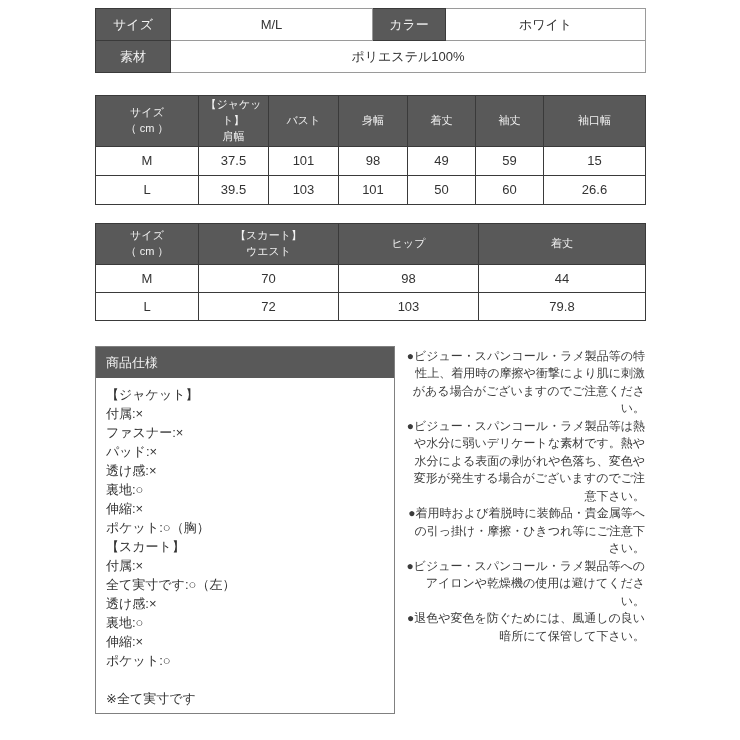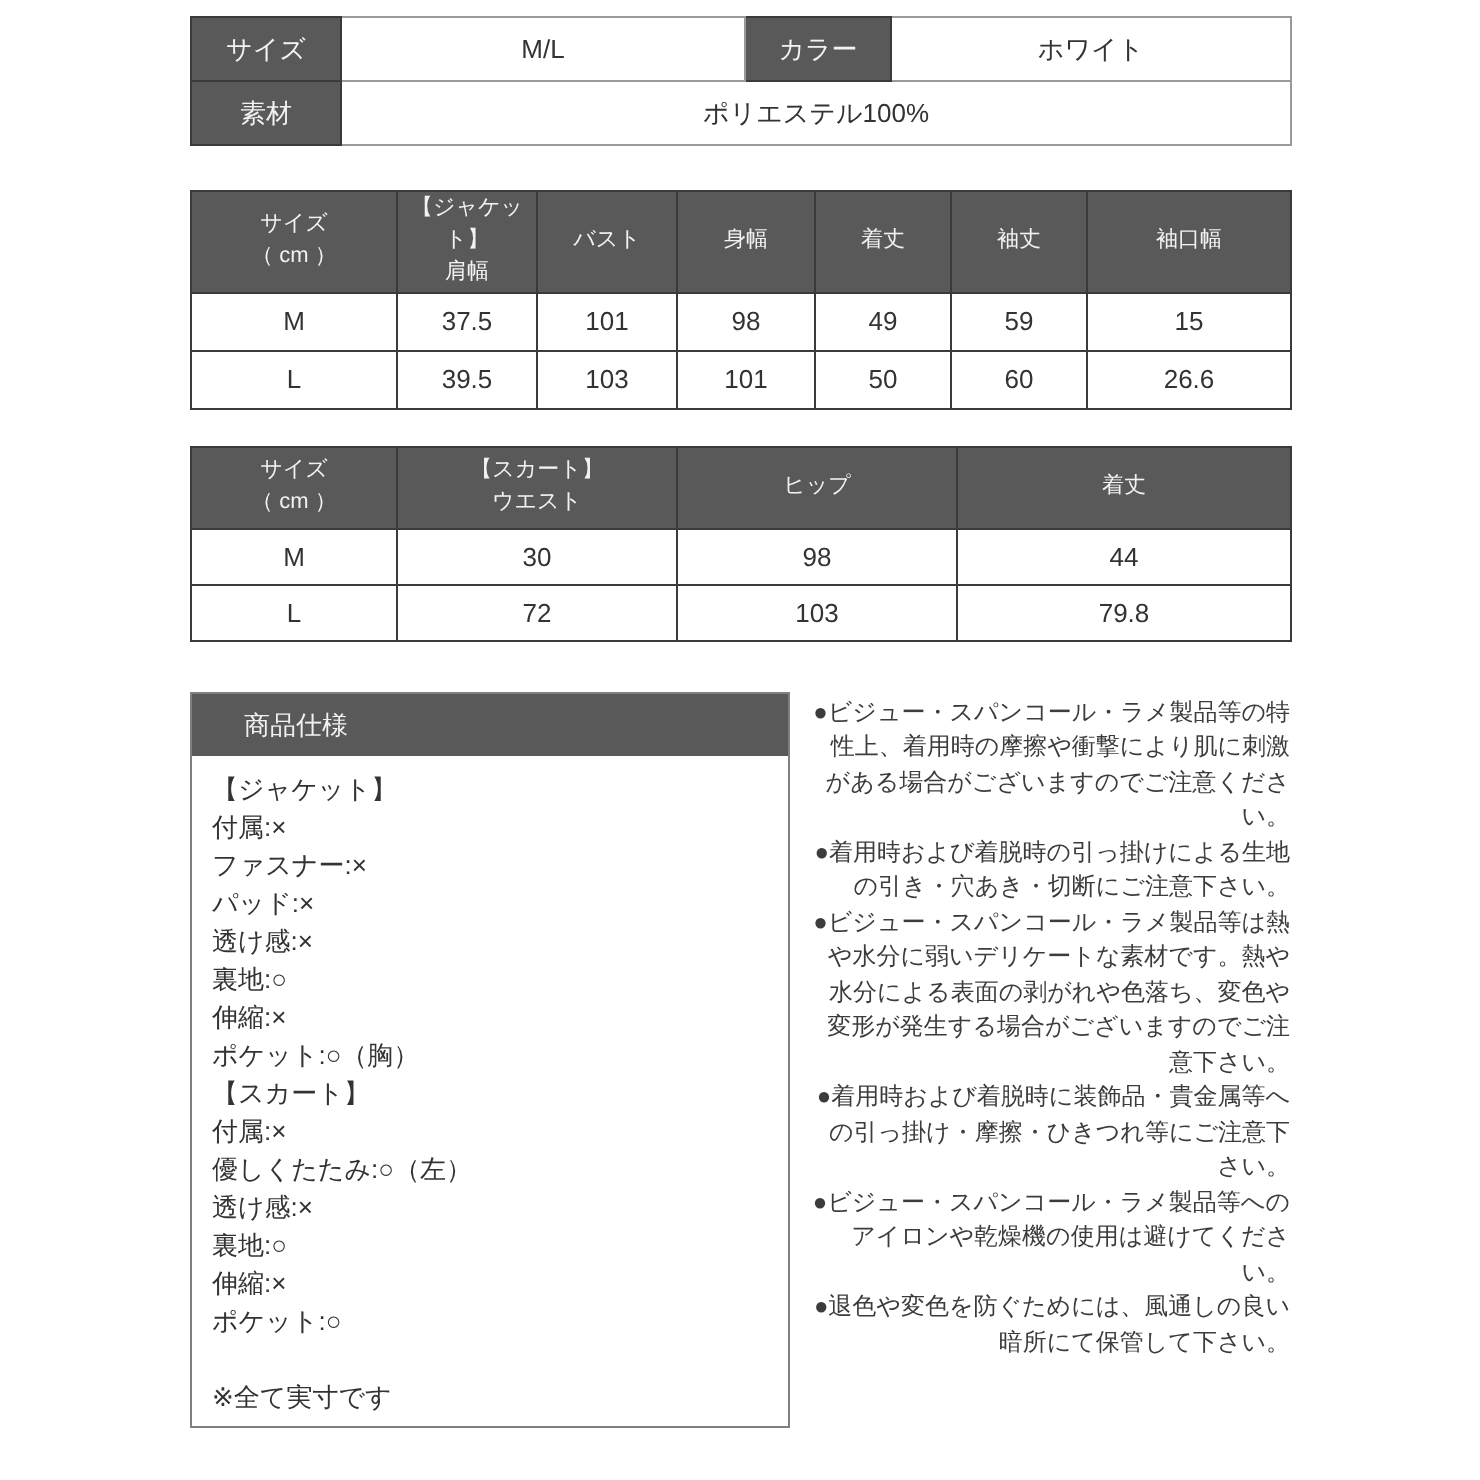--- a/index.html
+++ b/index.html
@@ -71,21 +71,21 @@
     width: 300px;
     height: 368px;
     box-sizing: border-box;
     border: 1px solid #808080;
     background: #ffffff;
   }
   .spec-box-header {
     background: #595959;
     color: #f2f2f2;
     font-size: 13px;
-    padding: 7px 10px 6px 26px;
+    padding: 7px 10px 6px 10px;
   }
   .spec-lines {
     padding: 7px 10px 0 10px;
     font-size: 13px;
     line-height: 19px;
   }
   .spec-line { min-height: 19px; white-space: pre; }
   .notes {
     margin-left: 10px;
     width: 240px;
@@ -181,21 +181,21 @@
 （ cm ）</th>
         <th>【スカート】
 ウエスト</th>
         <th>ヒップ</th>
         <th>着丈</th>
       </tr>
     </thead>
     <tbody>
       <tr>
         <td>M</td>
-        <td>30</td>
+        <td>70</td>
         <td>98</td>
         <td>44</td>
       </tr>
       <tr>
         <td>L</td>
         <td>72</td>
         <td>103</td>
         <td>79.8</td>
       </tr>
     </tbody>
@@ -208,33 +208,32 @@
           <div class="spec-line">【ジャケット】</div>
           <div class="spec-line">付属:×</div>
           <div class="spec-line">ファスナー:×</div>
           <div class="spec-line">パッド:×</div>
           <div class="spec-line">透け感:×</div>
           <div class="spec-line">裏地:○</div>
           <div class="spec-line">伸縮:×</div>
           <div class="spec-line">ポケット:○（胸）</div>
           <div class="spec-line">【スカート】</div>
           <div class="spec-line">付属:×</div>
-          <div class="spec-line">優しくたたみ:○（左）</div>
+          <div class="spec-line">全て実寸です:○（左）</div>
           <div class="spec-line">透け感:×</div>
           <div class="spec-line">裏地:○</div>
           <div class="spec-line">伸縮:×</div>
           <div class="spec-line">ポケット:○</div>
           <div class="spec-line"></div>
           <div class="spec-line">※全て実寸です</div>
         </div>
     </div>
     <div class="notes">
       <div>
           <div class="note-item">●ビジュー・スパンコール・ラメ製品等の特性上、着用時の摩擦や衝撃により肌に刺激がある場合がございますのでご注意ください。</div>
-          <div class="note-item">●着用時および着脱時の引っ掛けによる生地の引き・穴あき・切断にご注意下さい。</div>
           <div class="note-item">●ビジュー・スパンコール・ラメ製品等は熱や水分に弱いデリケートな素材です。熱や水分による表面の剥がれや色落ち、変色や変形が発生する場合がございますのでご注意下さい。</div>
           <div class="note-item">●着用時および着脱時に装飾品・貴金属等への引っ掛け・摩擦・ひきつれ等にご注意下さい。</div>
           <div class="note-item">●ビジュー・スパンコール・ラメ製品等へのアイロンや乾燥機の使用は避けてください。</div>
           <div class="note-item">●退色や変色を防ぐためには、風通しの良い暗所にて保管して下さい。</div>
         </div>
     </div>
   </div>
 
 </div>
 

